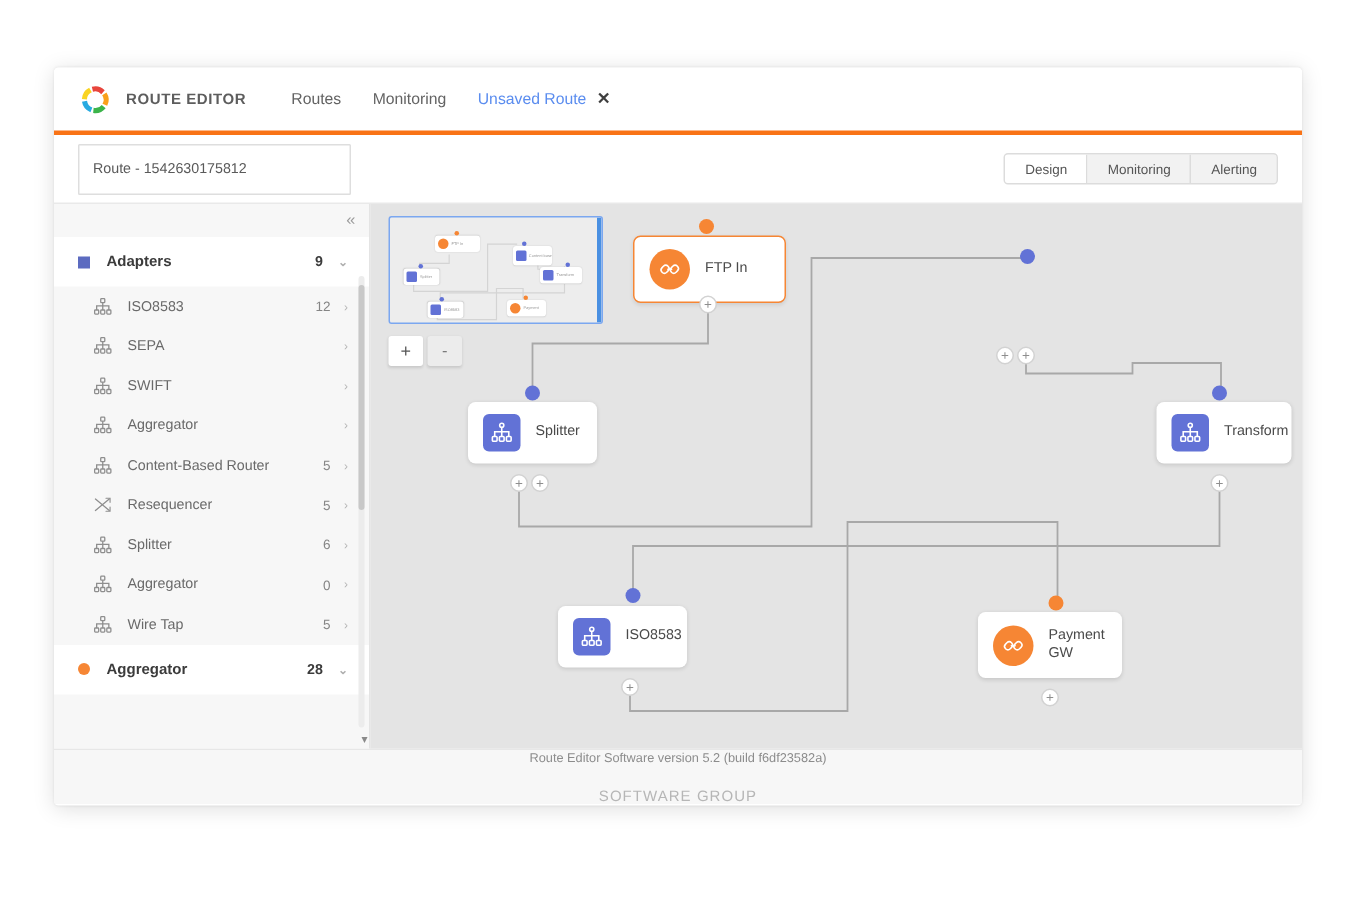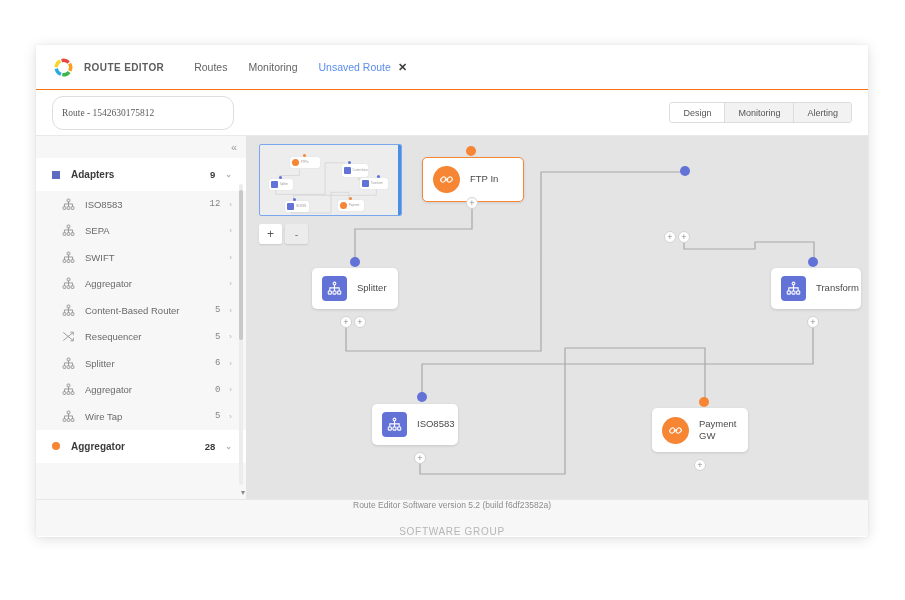--- a/index.html
+++ b/index.html
@@ -17,21 +17,21 @@
     border-radius: 3px;
     box-shadow: 0 2px 14px rgba(0,0,0,0.13), 0 0 2px rgba(0,0,0,0.08);
     overflow: hidden;
   }
 
   
   .topbar {
     height: 45px;
     display: flex; align-items: center;
     padding-left: 10px;
-    border-bottom: 1px solid #f97316;
+    border-bottom: 3px solid #f97316;
     background: #fff;
   }
   .logo-wrap { display:flex; align-items:center; gap:9px; padding: 0 6px; }
   .logo { width: 23px; height: 23px; display:block; }
   .brand {
     font-size: 10px; font-weight: bold; letter-spacing: 0.4px;
     color: #5d5d5d;
   }
   .navlinks { display: flex; align-items: center; margin-left: 24px; gap: 21px; }
   .navlink { font-size: 10.5px; color: #636363; cursor: pointer; }
@@ -44,24 +44,24 @@
 
   
   .subbar {
     height: 46px; display: flex; align-items: center;
     padding: 0 16px;
     border-bottom: 1px solid #e9e9e9;
     background: #fff;
   }
   .route-input {
     width: 182px; height: 26px;
-    border: 1px solid #dedede; border-radius: 11px;
+    border: 1px solid #dedede; border-radius: 1px;
     font-size: 9.5px; color: #5a5a5a;
     padding: 16px 9px;
-    font-family: Liberation Serif, serif;
+    font-family: Liberation Sans, sans-serif;
     background: #fff;
     outline: none;
   }
   .seg-group {
     margin-left: auto;
     display: flex;
     border: 1px solid #dcdcdc; border-radius: 3px;
     overflow: hidden;
     background: #f2f2f2;
     height: 21px;
@@ -111,21 +111,21 @@
   .grp-chev { font-size: 8px; color: #aeaeae; }
 
   .item-row {
     height: 26.5px; display: flex; align-items: center;
     padding: 0 14px 0 26px;
     font-size: 9.5px; color: #6a6a6a;
     cursor: pointer;
   }
   .item-icon { width: 13px; height: 13px; margin-right: 10px; flex: 0 0 13px; }
   .item-label { flex: 1; }
-  .item-count { font-size: 9px; color: #858585; margin-right: 9px; font-family: Liberation Mono, monospace; }
+  .item-count { font-size: 9px; color: #858585; margin-right: 9px; }
   .item-arrow { font-size: 8px; color: #b5b5b5; }
 
   .sb-scrollbar {
     position: absolute; right: 3px; top: 32px;
     width: 4px; height: 150px; border-radius: 2px;
     background: #c8c8c8;
   }
   .sb-track {
     position: absolute; right: 3px; top: 26px; bottom: 14px;
     width: 4px; background: #ececec; border-radius: 2px;

